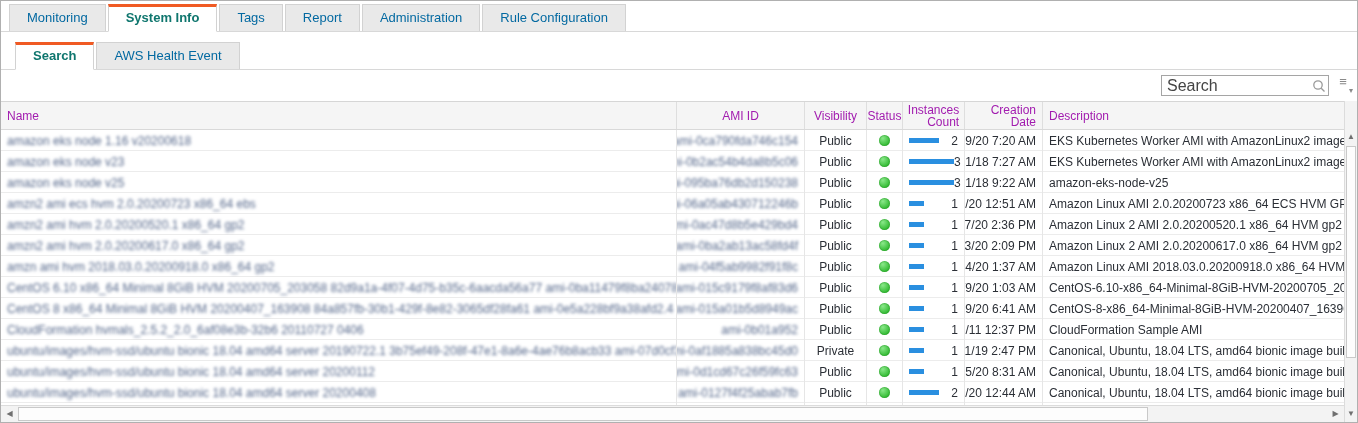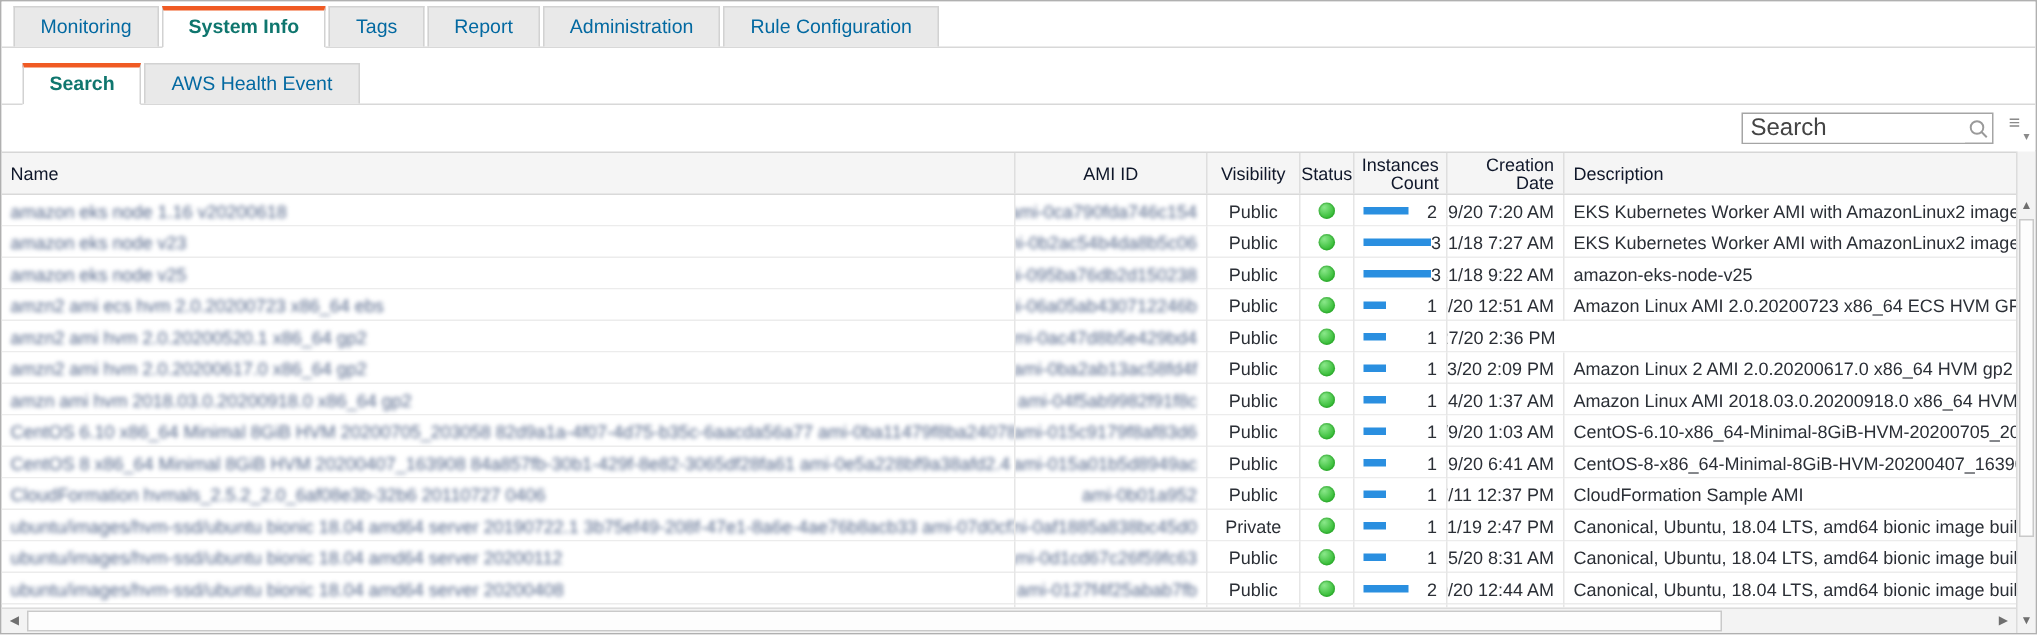--- a/index.html
+++ b/index.html
@@ -40,21 +40,21 @@
   .colchooser{
     position:absolute;right:5px;top:7px;width:18px;height:18px;
     color:#8a8a8a;font-size:13px;line-height:10px;text-align:center;cursor:pointer;
   }
   .colchooser .caret{position:absolute;right:-1px;bottom:-1px;font-size:8px;color:#8a8a8a;}
   
   .grid{position:absolute;left:0;top:100px;right:13px;bottom:17px;overflow:hidden;border-top:1px solid #d6d6d6;}
   .gridrow{display:grid;grid-template-columns:676px 128px 62px 36px 62px 78px 1fr;}
   .ghead{height:28px;background:#f5f5f5;border-bottom:1px solid #d9d9d9;}
   .hcell{
-    font-size:12px;color:#0f172a;display:flex;align-items:center;
+    font-size:12px;color:#a21caf;display:flex;align-items:center;
     padding:0 6px;border-right:1px solid #dedede;overflow:hidden;line-height:12px;
   }
   .hcell.a-center{justify-content:center;text-align:right;}
   .hcell:last-child{border-right:none;}
   .rows .row{height:21px;border-bottom:1px solid #ececec;background:#fff;}
   .cell{
     font-size:12px;display:flex;align-items:center;padding:0 6px;
     border-right:1px solid #e6e6e6;overflow:hidden;white-space:nowrap;height:21px;
   }
   .cell:last-child{border-right:none;}
@@ -216,20 +216,21 @@
           </div>
           <div class="cell a-center">Public</div>
           <div class="cell a-center">
             <div class="dot"></div>
           </div>
           <div class="cell inst">
             <div class="bar" style="width: 15px;"></div>
             <div class="num">1</div>
           </div>
           <div class="cell a-right">5/27/20 2:36 PM</div>
+          <div class="cell a-left">Amazon Linux 2 AMI 2.0.20200520.1 x86_64 HVM gp2</div>
         </div>
         <div class="gridrow row">
           <div class="cell a-left">
             <span class="blurred">amzn2 ami hvm 2.0.20200617.0 x86_64 gp2</span>
           </div>
           <div class="cell a-right">
             <span class="blurred">ami-0ba2ab13ac58fd4f</span>
           </div>
           <div class="cell a-center">Public</div>
           <div class="cell a-center">

